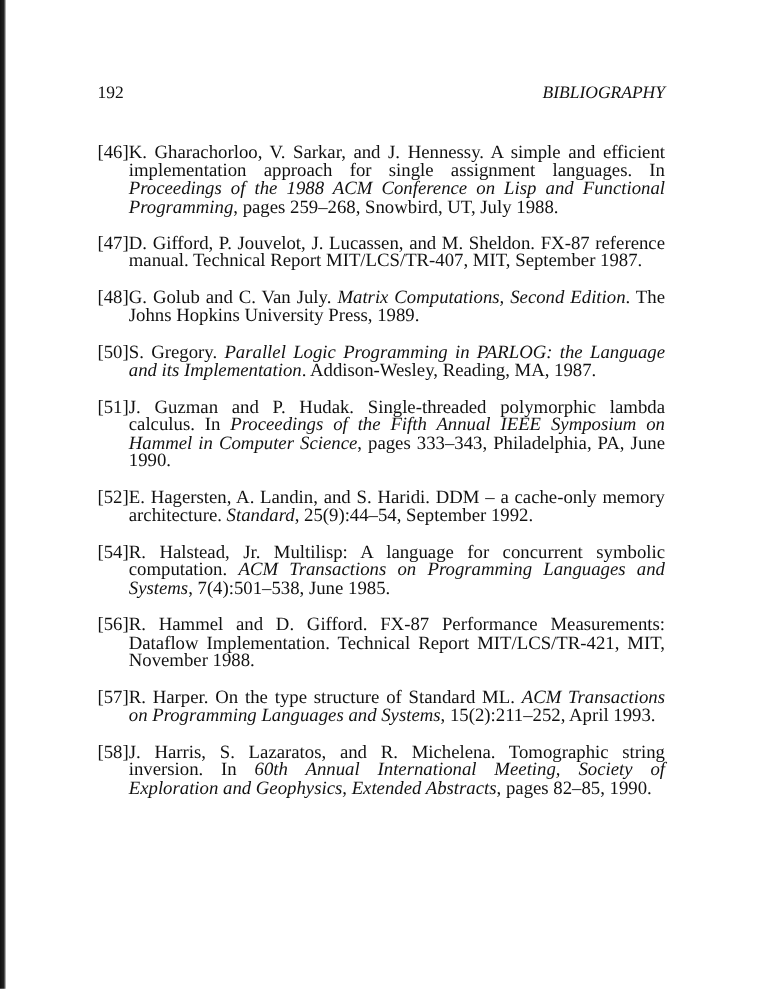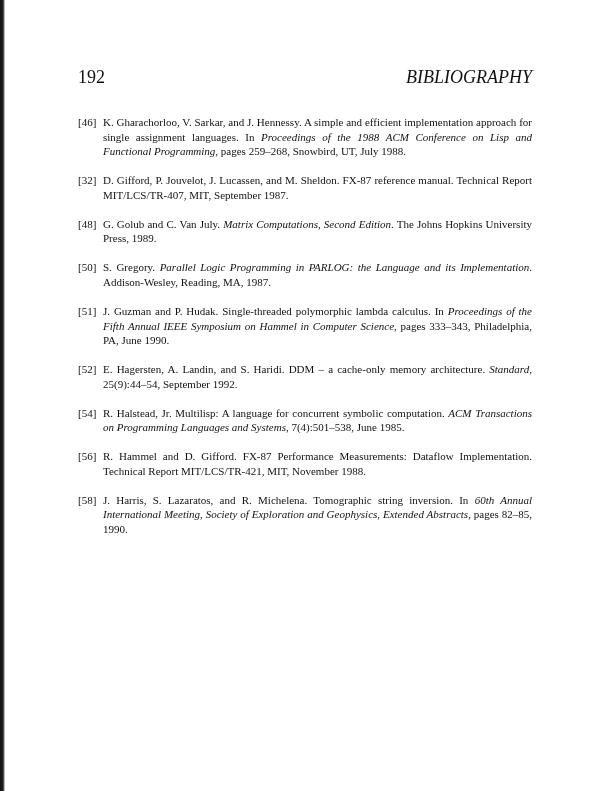--- a/index.html
+++ b/index.html
@@ -4,41 +4,42 @@
 <style>
   html, body { margin: 0; padding: 0; }
   body {
     width: 612px; height: 791px; background: #ffffff; position: relative; overflow: hidden;
     font-family: "Liberation Serif", "DejaVu Serif", serif; color: #111;
   }
   .scan-edge {
     position: absolute; left: 0; top: 0; width: 5px; height: 791px;
     background: linear-gradient(to right, #111 0, #222 3px, #777 4px, #fff 5px);
   }
-  .header { position: absolute; top: 67px; left: 78px; width: 454px; height: 16px; font-size: 18px; }
+  .header { position: absolute; top: 67px; left: 78px; width: 454px; height: 16px; font-size: 14px; }
   .page-number { position: absolute; left: 0; top: 0; }
   .running-title { position: absolute; right: 0; top: 0; font-style: italic; text-align: center; }
   .bib { position: absolute; left: 78px; top: 115px; width: 454px; }
-  .entry { position: relative; padding-left: 25px; font-size: 11px; line-height: 14.6px; text-align: justify; margin-bottom: 14.4px; }
+  .entry { position: relative; padding-left: 25px; font-size: 15px; line-height: 14.6px; text-align: justify; margin-bottom: 14.4px; }
   .entry .label { position: absolute; left: 0; top: 0; }
   .entry i { font-style: italic; }
 </style>
 </head>
 <body>
 
 <div class="scan-edge"></div>
 
 <div class="header">
   <span class="page-number">192</span>
   <span class="running-title">BIBLIOGRAPHY</span>
 </div>
 
 <div class="bib" id="bib">
     <div class="entry"><span class="label">[46]</span><span><span>K. Gharachorloo, V. Sarkar, and J. Hennessy. A simple and efficient implementation approach for single assignment languages. In </span><i>Proceedings of the 1988 ACM Conference on Lisp and Functional Programming</i><span>, pages 259–268, Snowbird, UT, July 1988.</span></span></div>
-    <div class="entry"><span class="label">[32]</span><span><span>D. Gifford, P. Jouvelot, J. Lucassen, and M. Sheldon. FX-87 reference manual. Technical Report MIT/LCS/TR-407, MIT, September 1987.</span></span></div>
+    <div class="entry"><span class="label">[47]</span><span><span>D. Gifford, P. Jouvelot, J. Lucassen, and M. Sheldon. FX-87 reference manual. Technical Report MIT/LCS/TR-407, MIT, September 1987.</span></span></div>
     <div class="entry"><span class="label">[48]</span><span><span>G. Golub and C. Van July. </span><i>Matrix Computations, Second Edition</i><span>. The Johns Hopkins University Press, 1989.</span></span></div>
     <div class="entry"><span class="label">[50]</span><span><span>S. Gregory. </span><i>Parallel Logic Programming in PARLOG: the Language and its Implementation</i><span>. Addison-Wesley, Reading, MA, 1987.</span></span></div>
     <div class="entry"><span class="label">[51]</span><span><span>J. Guzman and P. Hudak. Single-threaded polymorphic lambda calculus. In </span><i>Proceedings of the Fifth Annual IEEE Symposium on Hammel in Computer Science</i><span>, pages 333–343, Philadelphia, PA, June 1990.</span></span></div>
     <div class="entry"><span class="label">[52]</span><span><span>E. Hagersten, A. Landin, and S. Haridi. DDM – a cache-only memory architecture. </span><i>Standard</i><span>, 25(9):44–54, September 1992.</span></span></div>
     <div class="entry"><span class="label">[54]</span><span><span>R. Halstead, Jr. Multilisp: A language for concurrent symbolic computation. </span><i>ACM Transactions on Programming Languages and Systems</i><span>, 7(4):501–538, June 1985.</span></span></div>
     <div class="entry"><span class="label">[56]</span><span><span>R. Hammel and D. Gifford. FX-87 Performance Measurements: Dataflow Implementation. Technical Report MIT/LCS/TR-421, MIT, November 1988.</span></span></div>
+    <div class="entry"><span class="label">[57]</span><span><span>R. Harper. On the type structure of Standard ML. </span><i>ACM Transactions on Programming Languages and Systems</i><span>, 15(2):211–252, April 1993.</span></span></div>
     <div class="entry"><span class="label">[58]</span><span><span>J. Harris, S. Lazaratos, and R. Michelena. Tomographic string inversion. In </span><i>60th Annual International Meeting, Society of Exploration and Geophysics, Extended Abstracts</i><span>, pages 82–85, 1990.</span></span></div>
   </div>
 
 </body></html>

